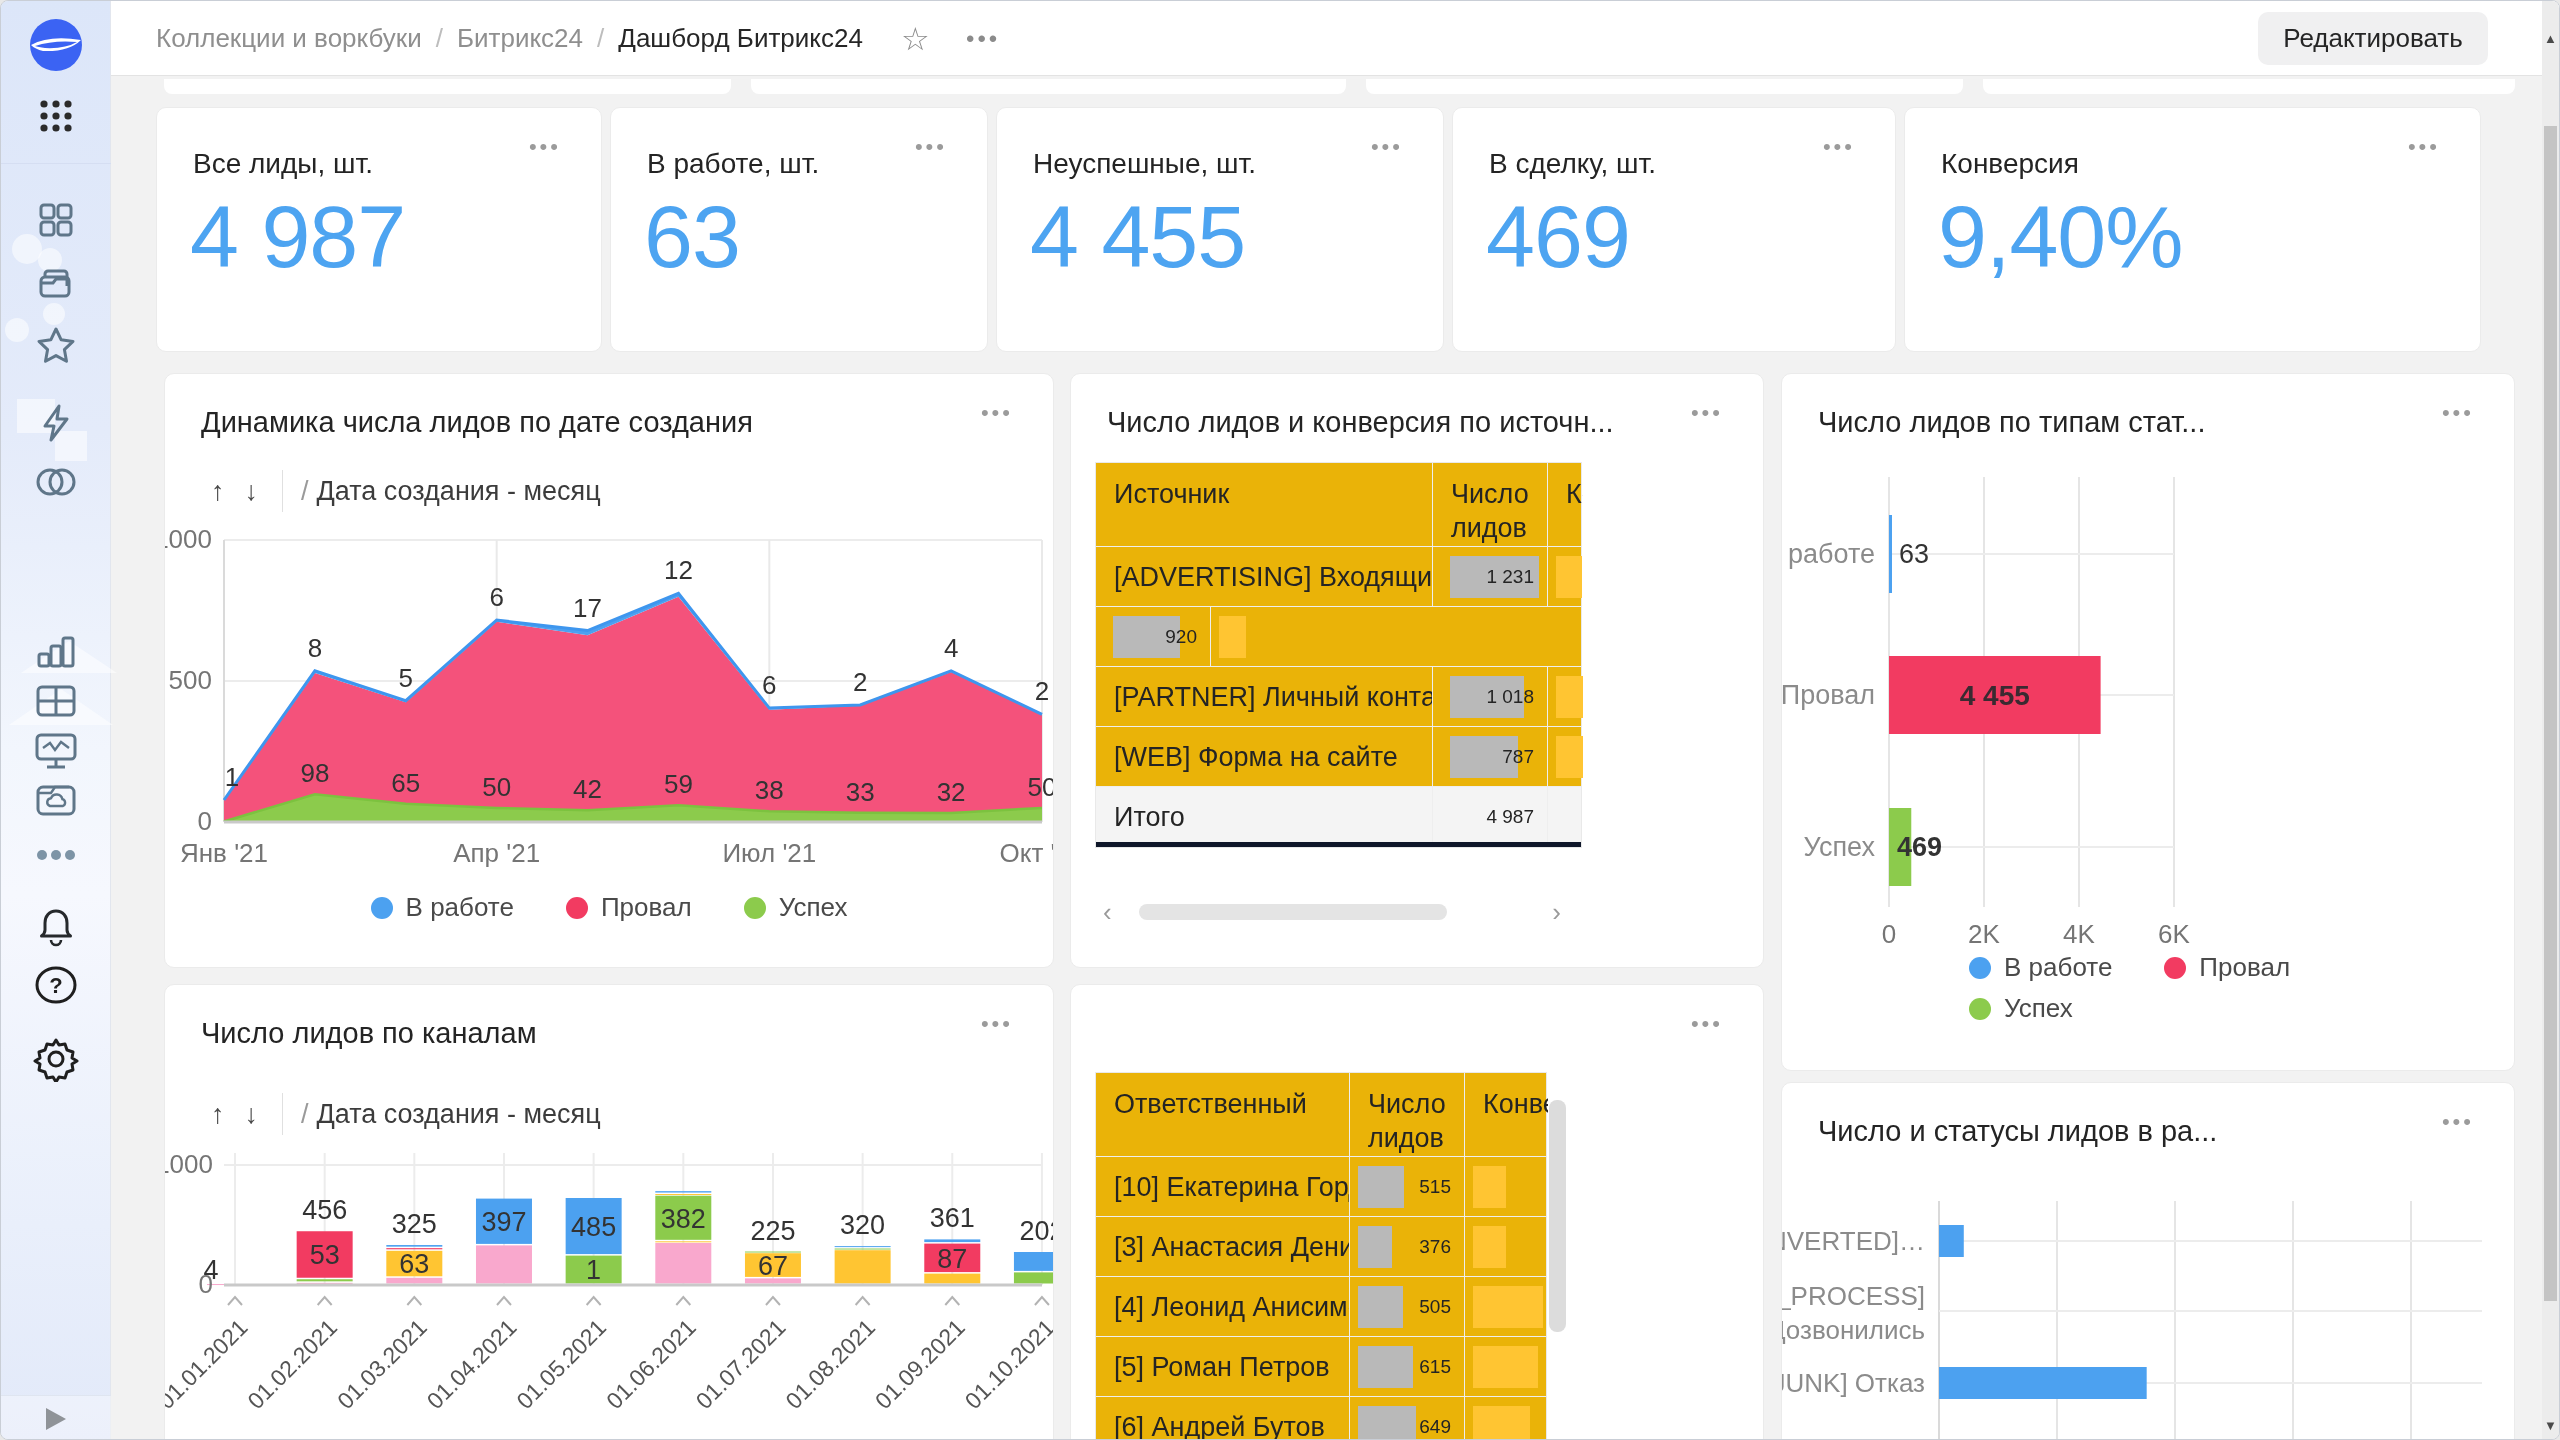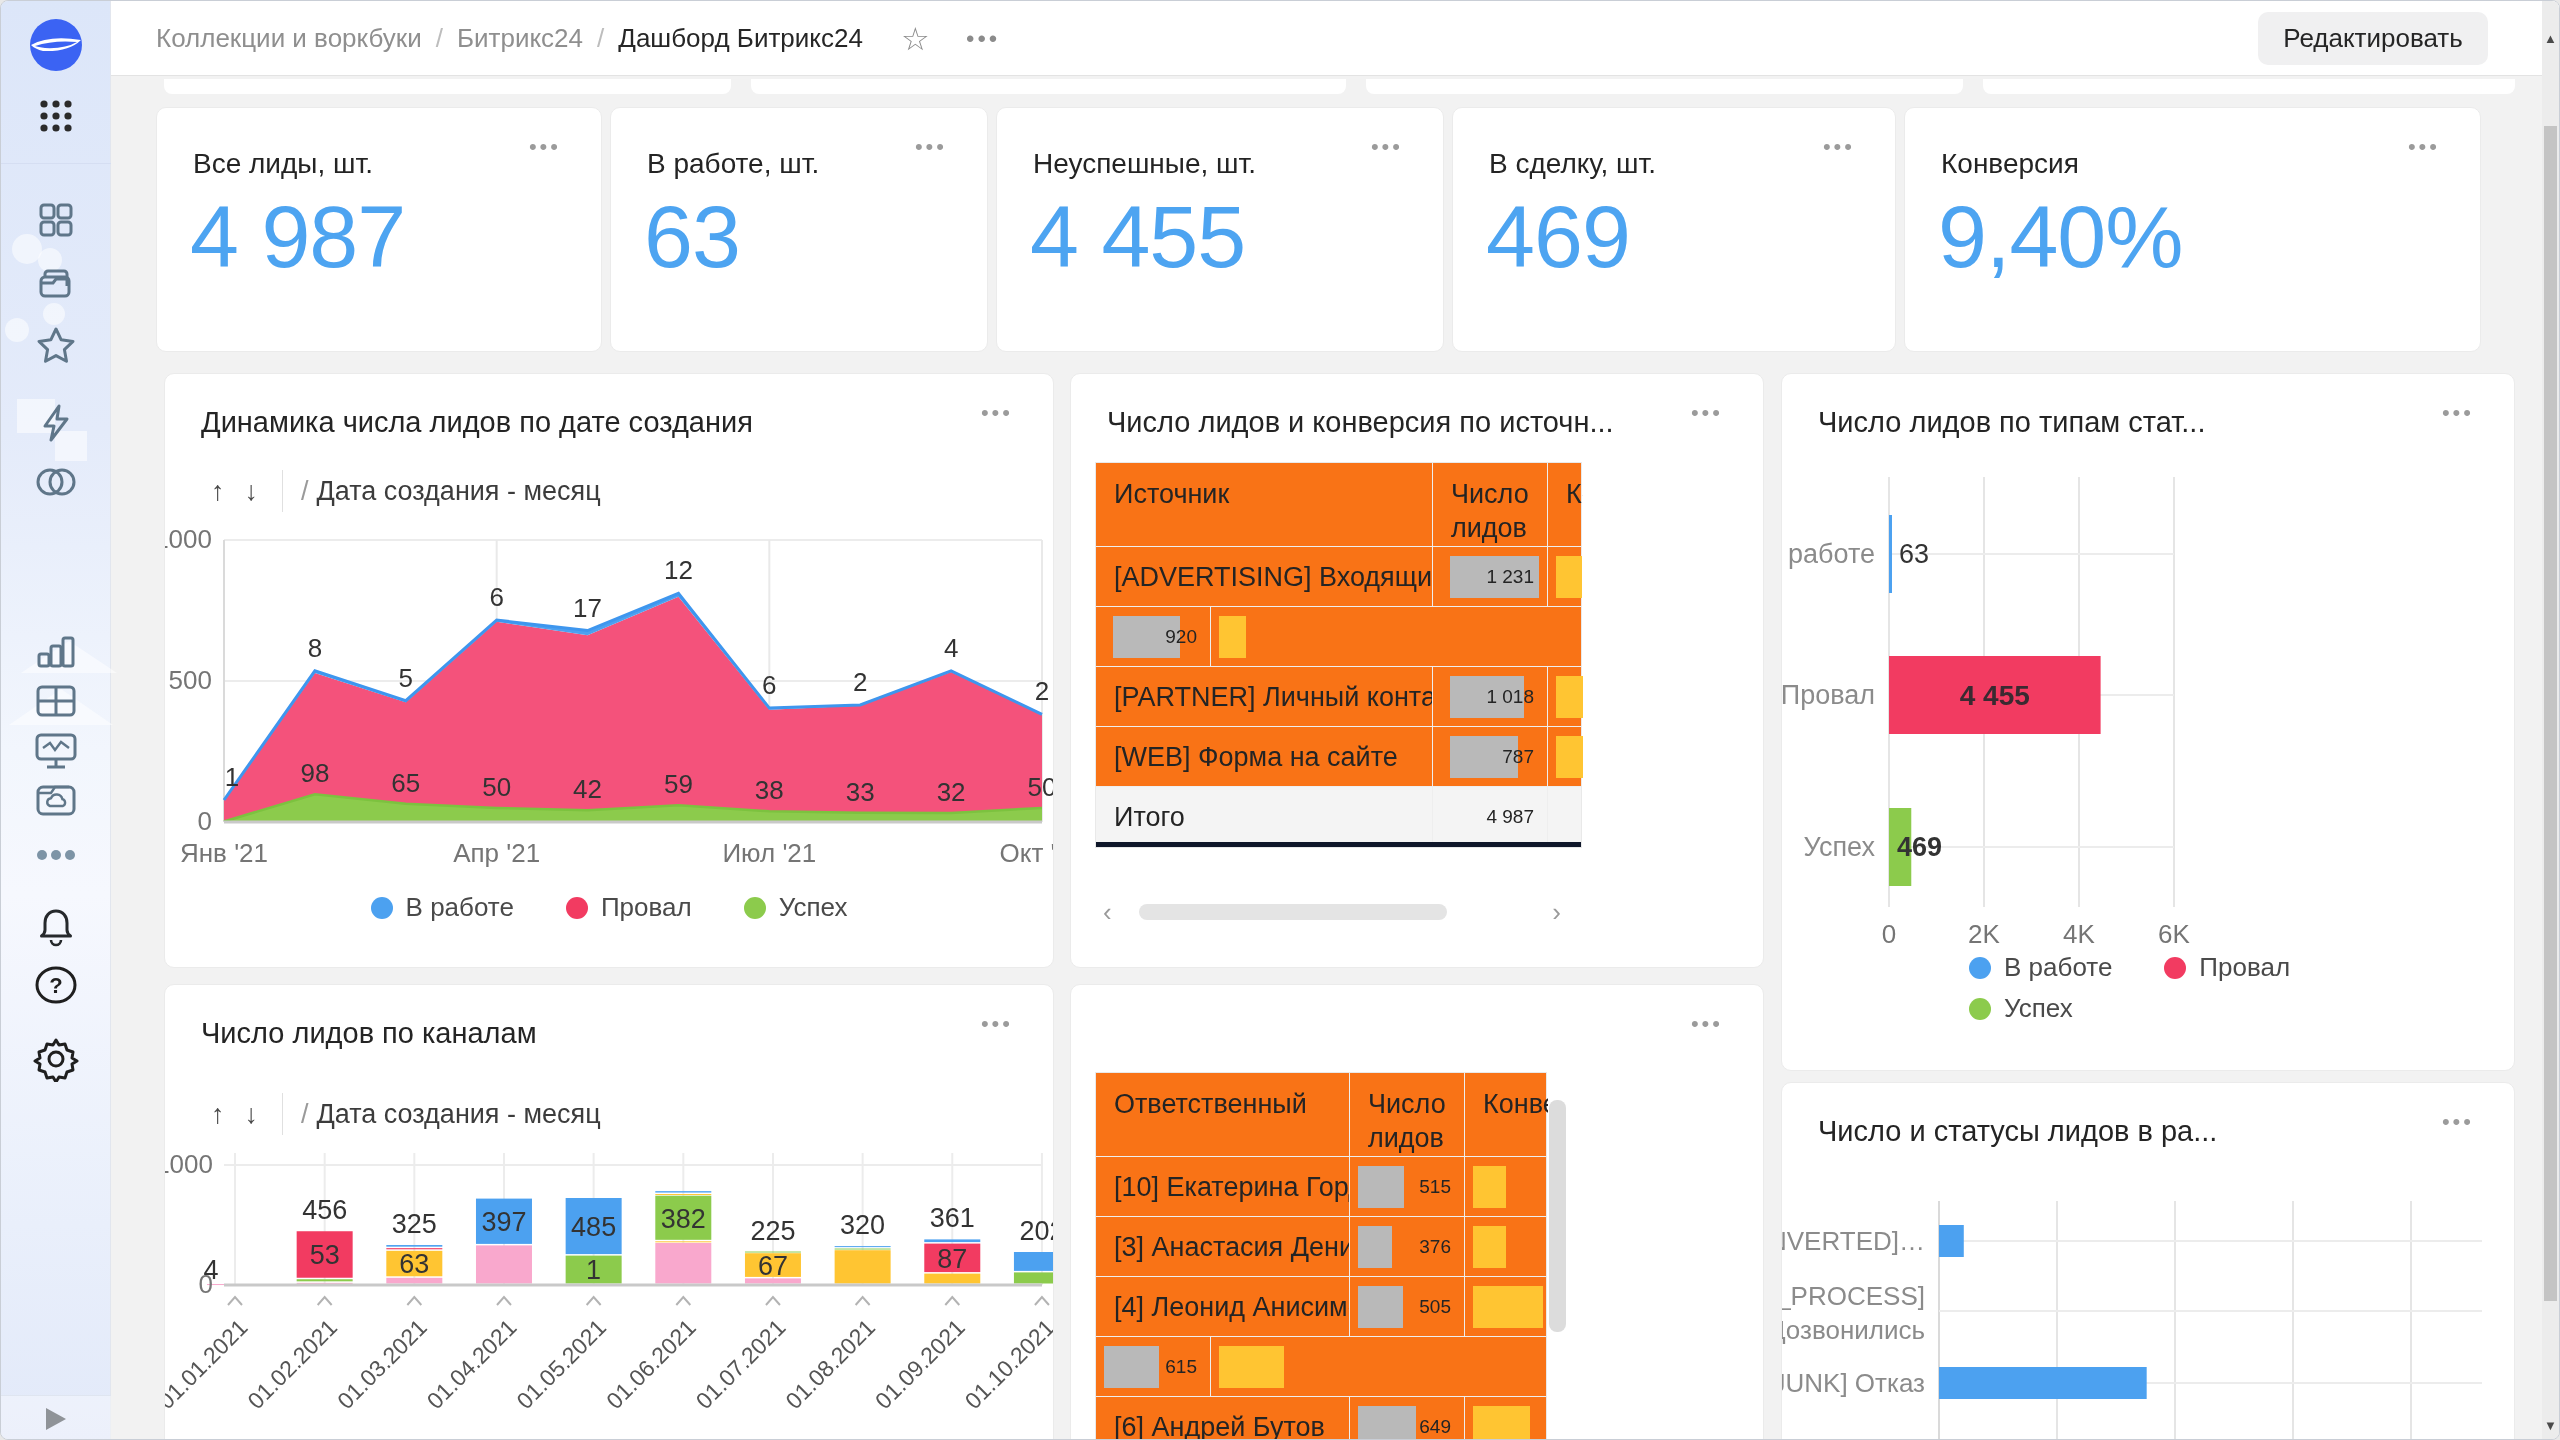--- a/index.html
+++ b/index.html
@@ -38,21 +38,21 @@
   .sort-arrow{cursor:pointer;padding:0 10px;}
   .sort-div{width:1px;height:42px;background:#e0e0e0;margin:0 18px 0 14px;}
   .axis-hint{color:#3c3c3c;}
   .axis-hint .slash{color:#9a9a9a;margin-right:8px;}
   svg text{font-family:"Liberation Sans","DejaVu Sans",sans-serif;}
   .legend{position:absolute;left:0;width:100%;display:flex;justify-content:center;gap:52px;}
   .legend-item{display:flex;align-items:center;gap:13px;font-size:26px;color:#4a4a4a;cursor:pointer;}
   .ldot{width:22px;height:22px;border-radius:50%;flex:none;}
   .legend.wrapped{flex-wrap:wrap;row-gap:10px;justify-content:flex-start;}
   
-  .tbl{position:absolute;border:1px solid #e9e9e9;background:#f97316;}
+  .tbl{position:absolute;border:1px solid #e9e9e9;background:#eab308;}
   .trow{display:flex;border-bottom:1px solid #eeeeee;position:relative;}
   .trow:last-child{border-bottom:5px solid #0f172a;}
   .tcell{position:relative;border-right:1px solid #eeeeee;overflow:hidden;flex:none;}
   .tcell:last-child{border-right:none;}
   .thead .tcell{font-size:27px;font-weight:500;color:#242424;padding:14px 0 0 18px;line-height:34px;}
   .tname{font-size:27px;color:#242424;line-height:60px;padding-left:18px;white-space:nowrap;}
   .gbar{position:absolute;top:9px;height:42px;background:#b9b9b9;}
   .gnum{position:absolute;top:0;right:13px;font-size:19px;color:#242424;line-height:60px;}
   .ybar{position:absolute;top:9px;left:8px;height:42px;background:#FFC532;}
   .total-row{background:#f4f4f4;}
@@ -513,20 +513,21 @@
       <div class="tcell" style="width:254px"><span class="tname">[4] Леонид Анисимов</span></div>
       <div class="tcell" style="width:115px">
         <span class="gbar" style="left:8px;width:45px"></span>
         <span class="gnum">505</span>
           </div>
       <div class="tcell" style="width:83px">
             <span class="ybar" style="width:70px"></span>
           </div>
         </div>
         <div class="trow" style="height:60px">
+      <div class="tcell" style="width:254px"><span class="tname">[5] Роман Петров</span></div>
       <div class="tcell" style="width:115px">
         <span class="gbar" style="left:8px;width:55px"></span>
         <span class="gnum">615</span>
           </div>
       <div class="tcell" style="width:83px">
             <span class="ybar" style="width:65px"></span>
           </div>
         </div>
         <div class="trow" style="height:60px">
       <div class="tcell" style="width:254px"><span class="tname">[6] Андрей Бутов</span></div>

